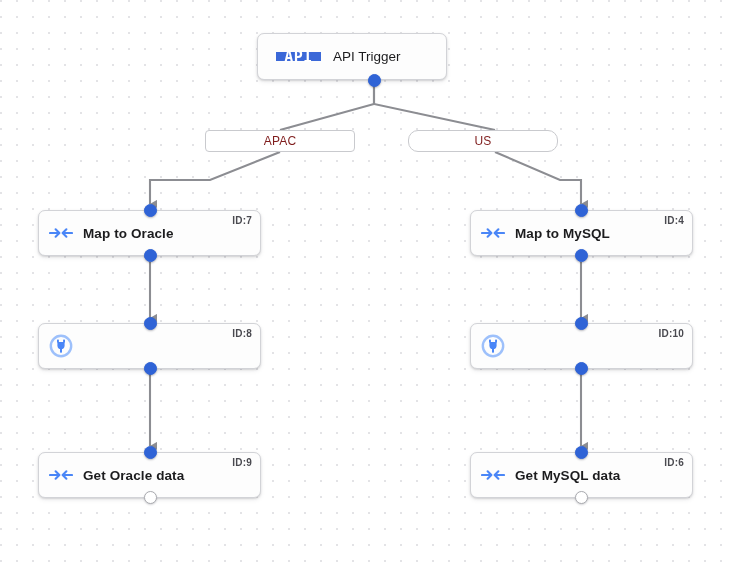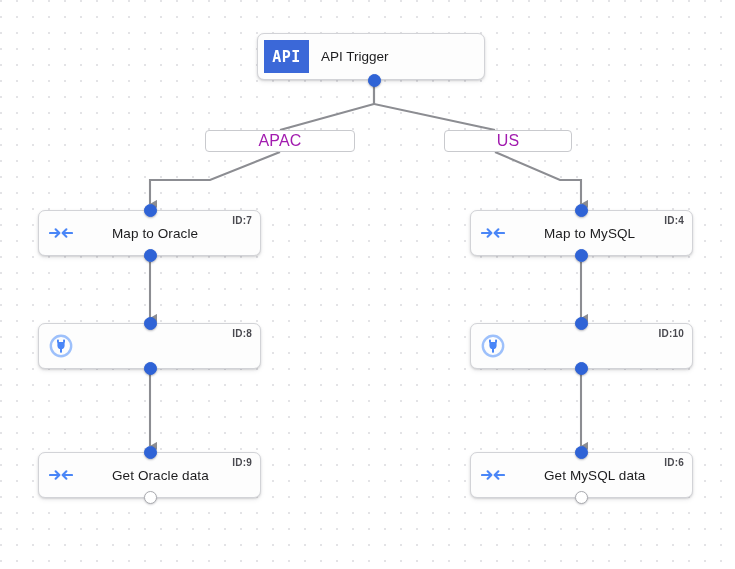--- a/index.html
+++ b/index.html
@@ -45,43 +45,42 @@
   }
   .node-icon {
     width: 44px;
     min-width: 44px;
     display: flex;
     align-items: center;
     justify-content: center;
   }
   .node-title {
     font-size: 13.5px;
-    font-weight: normal;
+    font-weight: bold;
     color: #1c1c1e;
     letter-spacing: 0.1px;
     white-space: nowrap;
-    margin-left: 29px;
   }
   .node-id {
     position: absolute;
     top: 4px;
     right: 8px;
     font-size: 10px;
     font-weight: bold;
     color: #4a4a50;
     letter-spacing: 0.2px;
   }
 
   
   #trigger-node {
     left: 257px;
     top: 33px;
-    width: 228px;
+    width: 190px;
     height: 47px;
-    padding: 6px;
+    padding: 18px;
     overflow: hidden;
   }
   .api-badge {
     width: 45px;
     min-width: 45px;
     height: 100%;
     background: #3b68d8;
     display: flex;
     align-items: center;
     justify-content: center;
@@ -123,26 +122,26 @@
   .branch-label {
     position: absolute;
     box-sizing: border-box;
     height: 22px;
     background: #ffffff;
     border: 1px solid #c9cace;
     border-radius: 4px;
     display: flex;
     align-items: center;
     justify-content: center;
-    font-size: 16px;
-    color: #a21caf;
+    font-size: 12px;
+    color: #7f1d1d;
     letter-spacing: 0.2px;
   }
   #branch-apac { left: 205px; top: 130px; width: 150px; }
-  #branch-us   { left: 444px; top: 130px; width: 128px; }
+  #branch-us   { left: 408px; top: 130px; width: 150px; border-radius: 10px; }
 
   
   .icon-svg { display: block; }
 </style>
 </head>
 <body>
 
 <div id="canvas">
 
   <svg id="edge-layer" viewBox="0 0 735 569" width="735" height="569">

